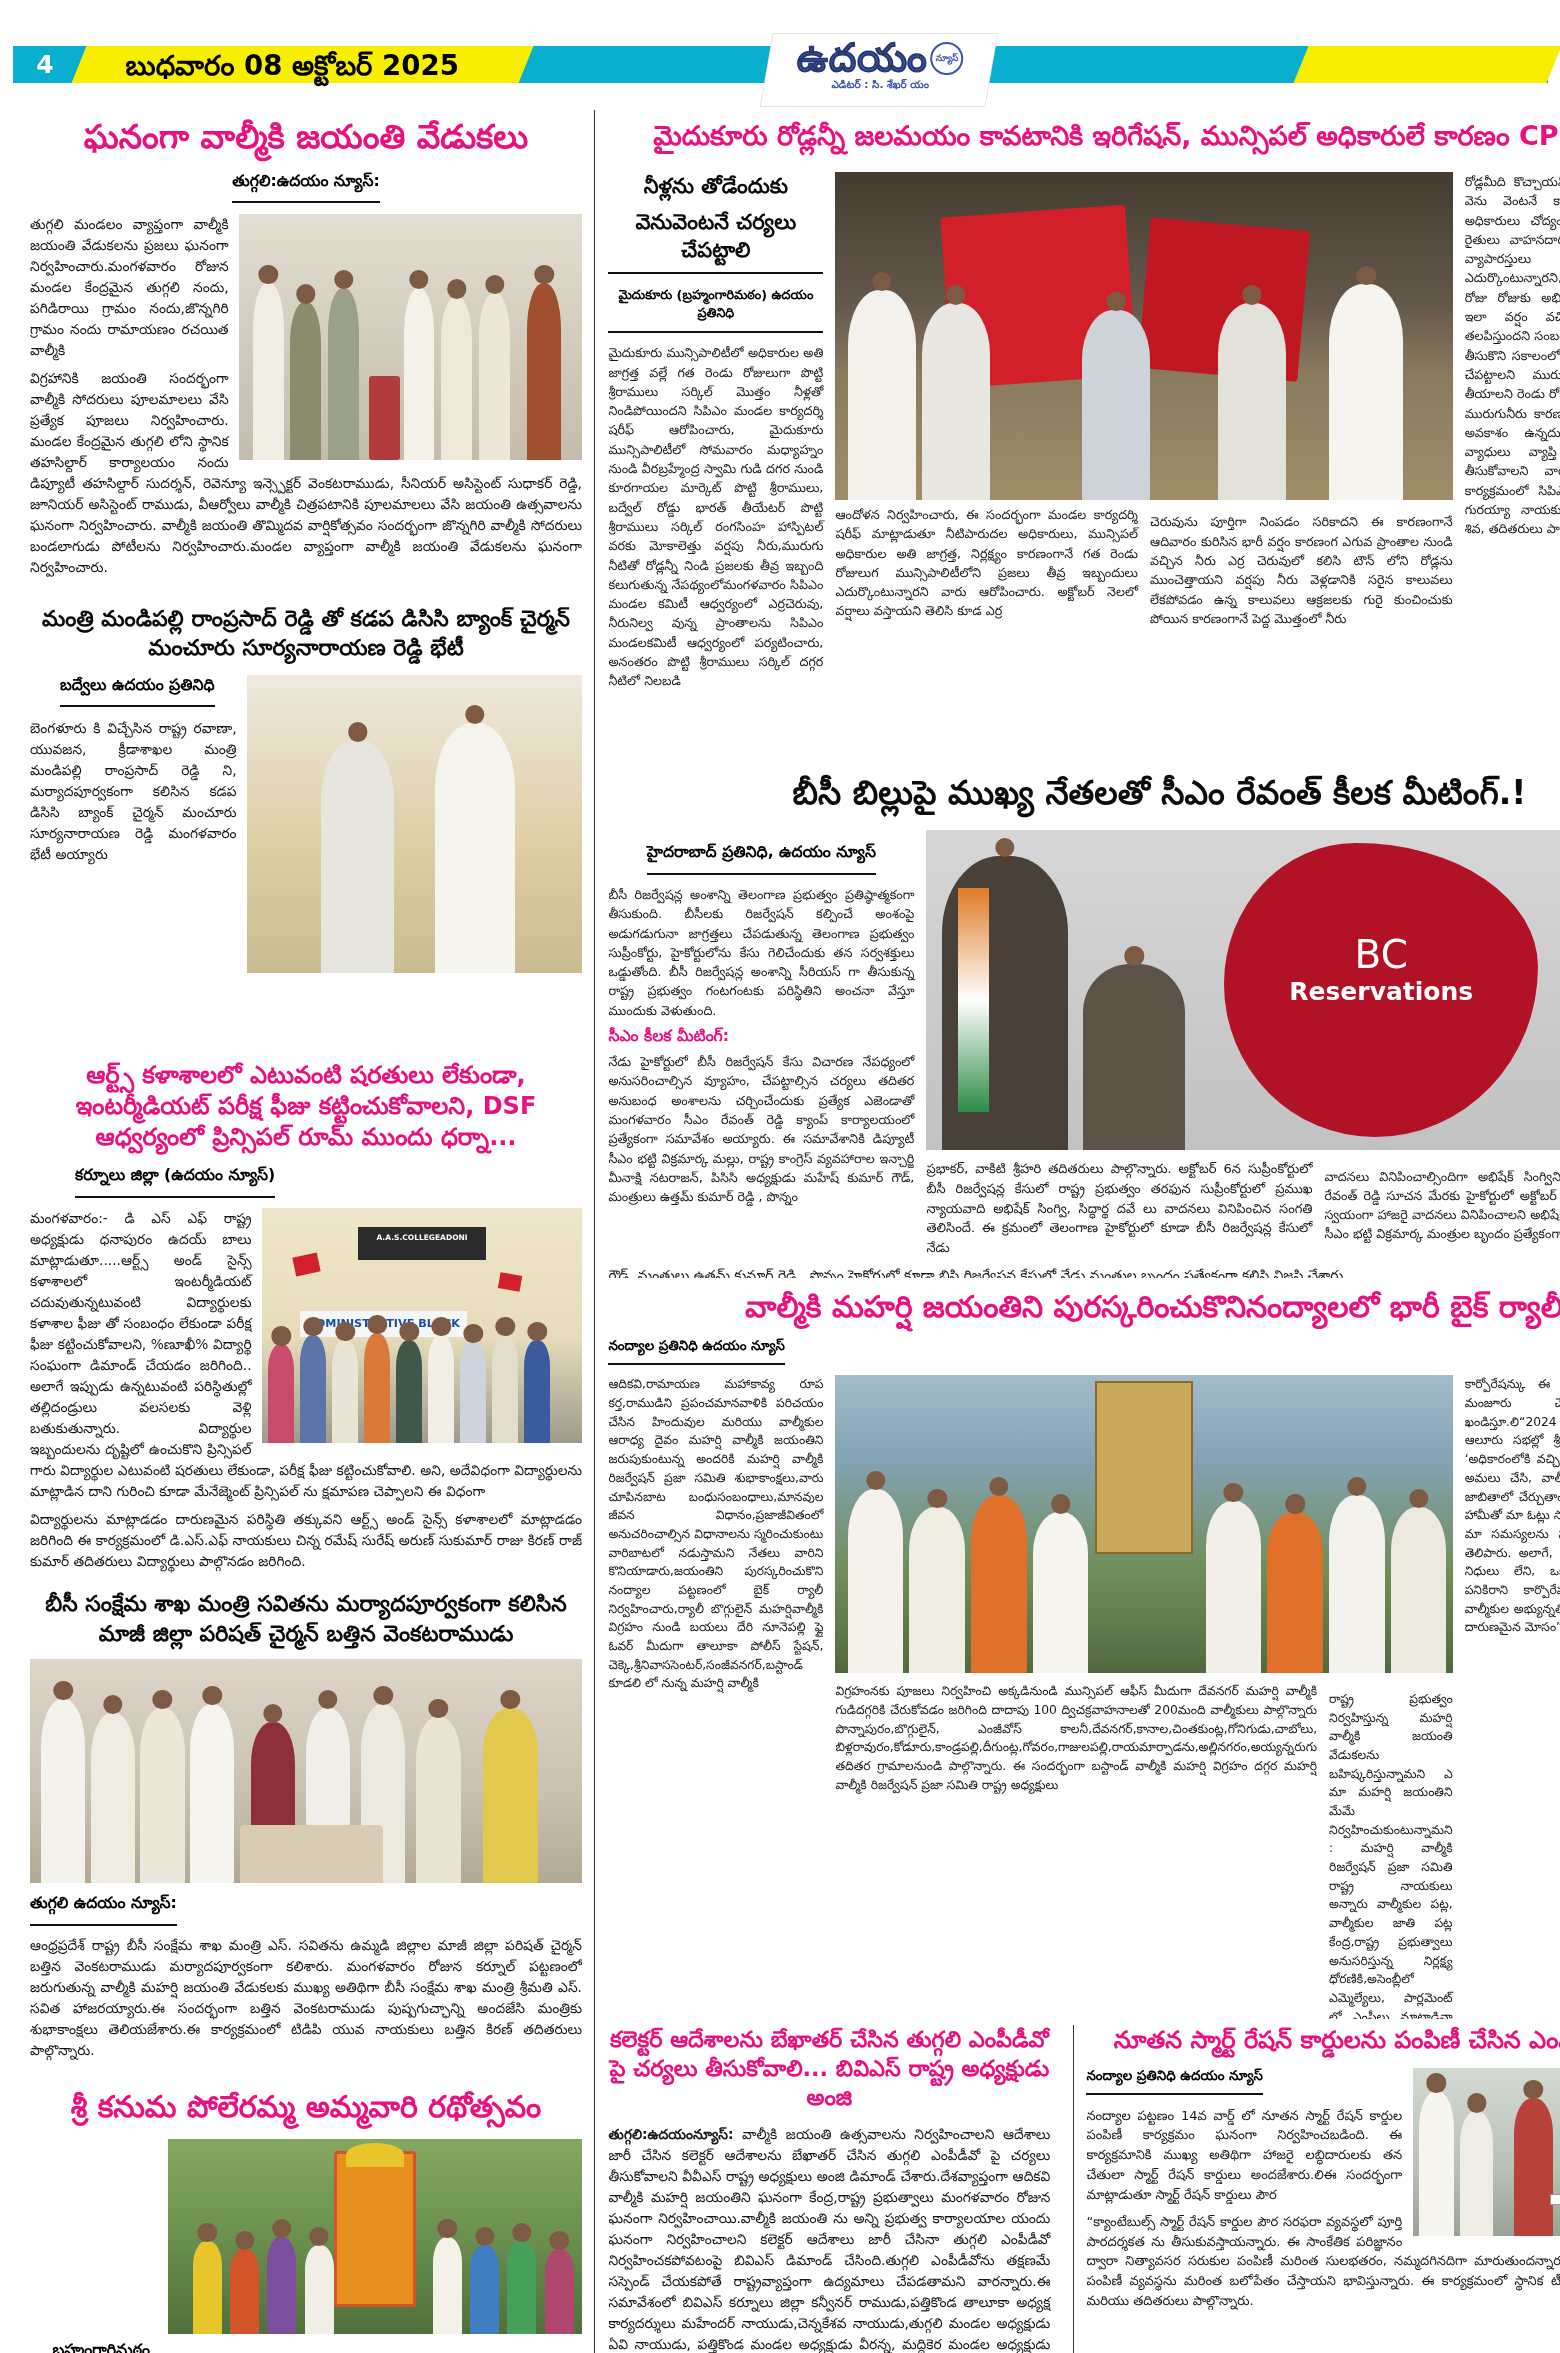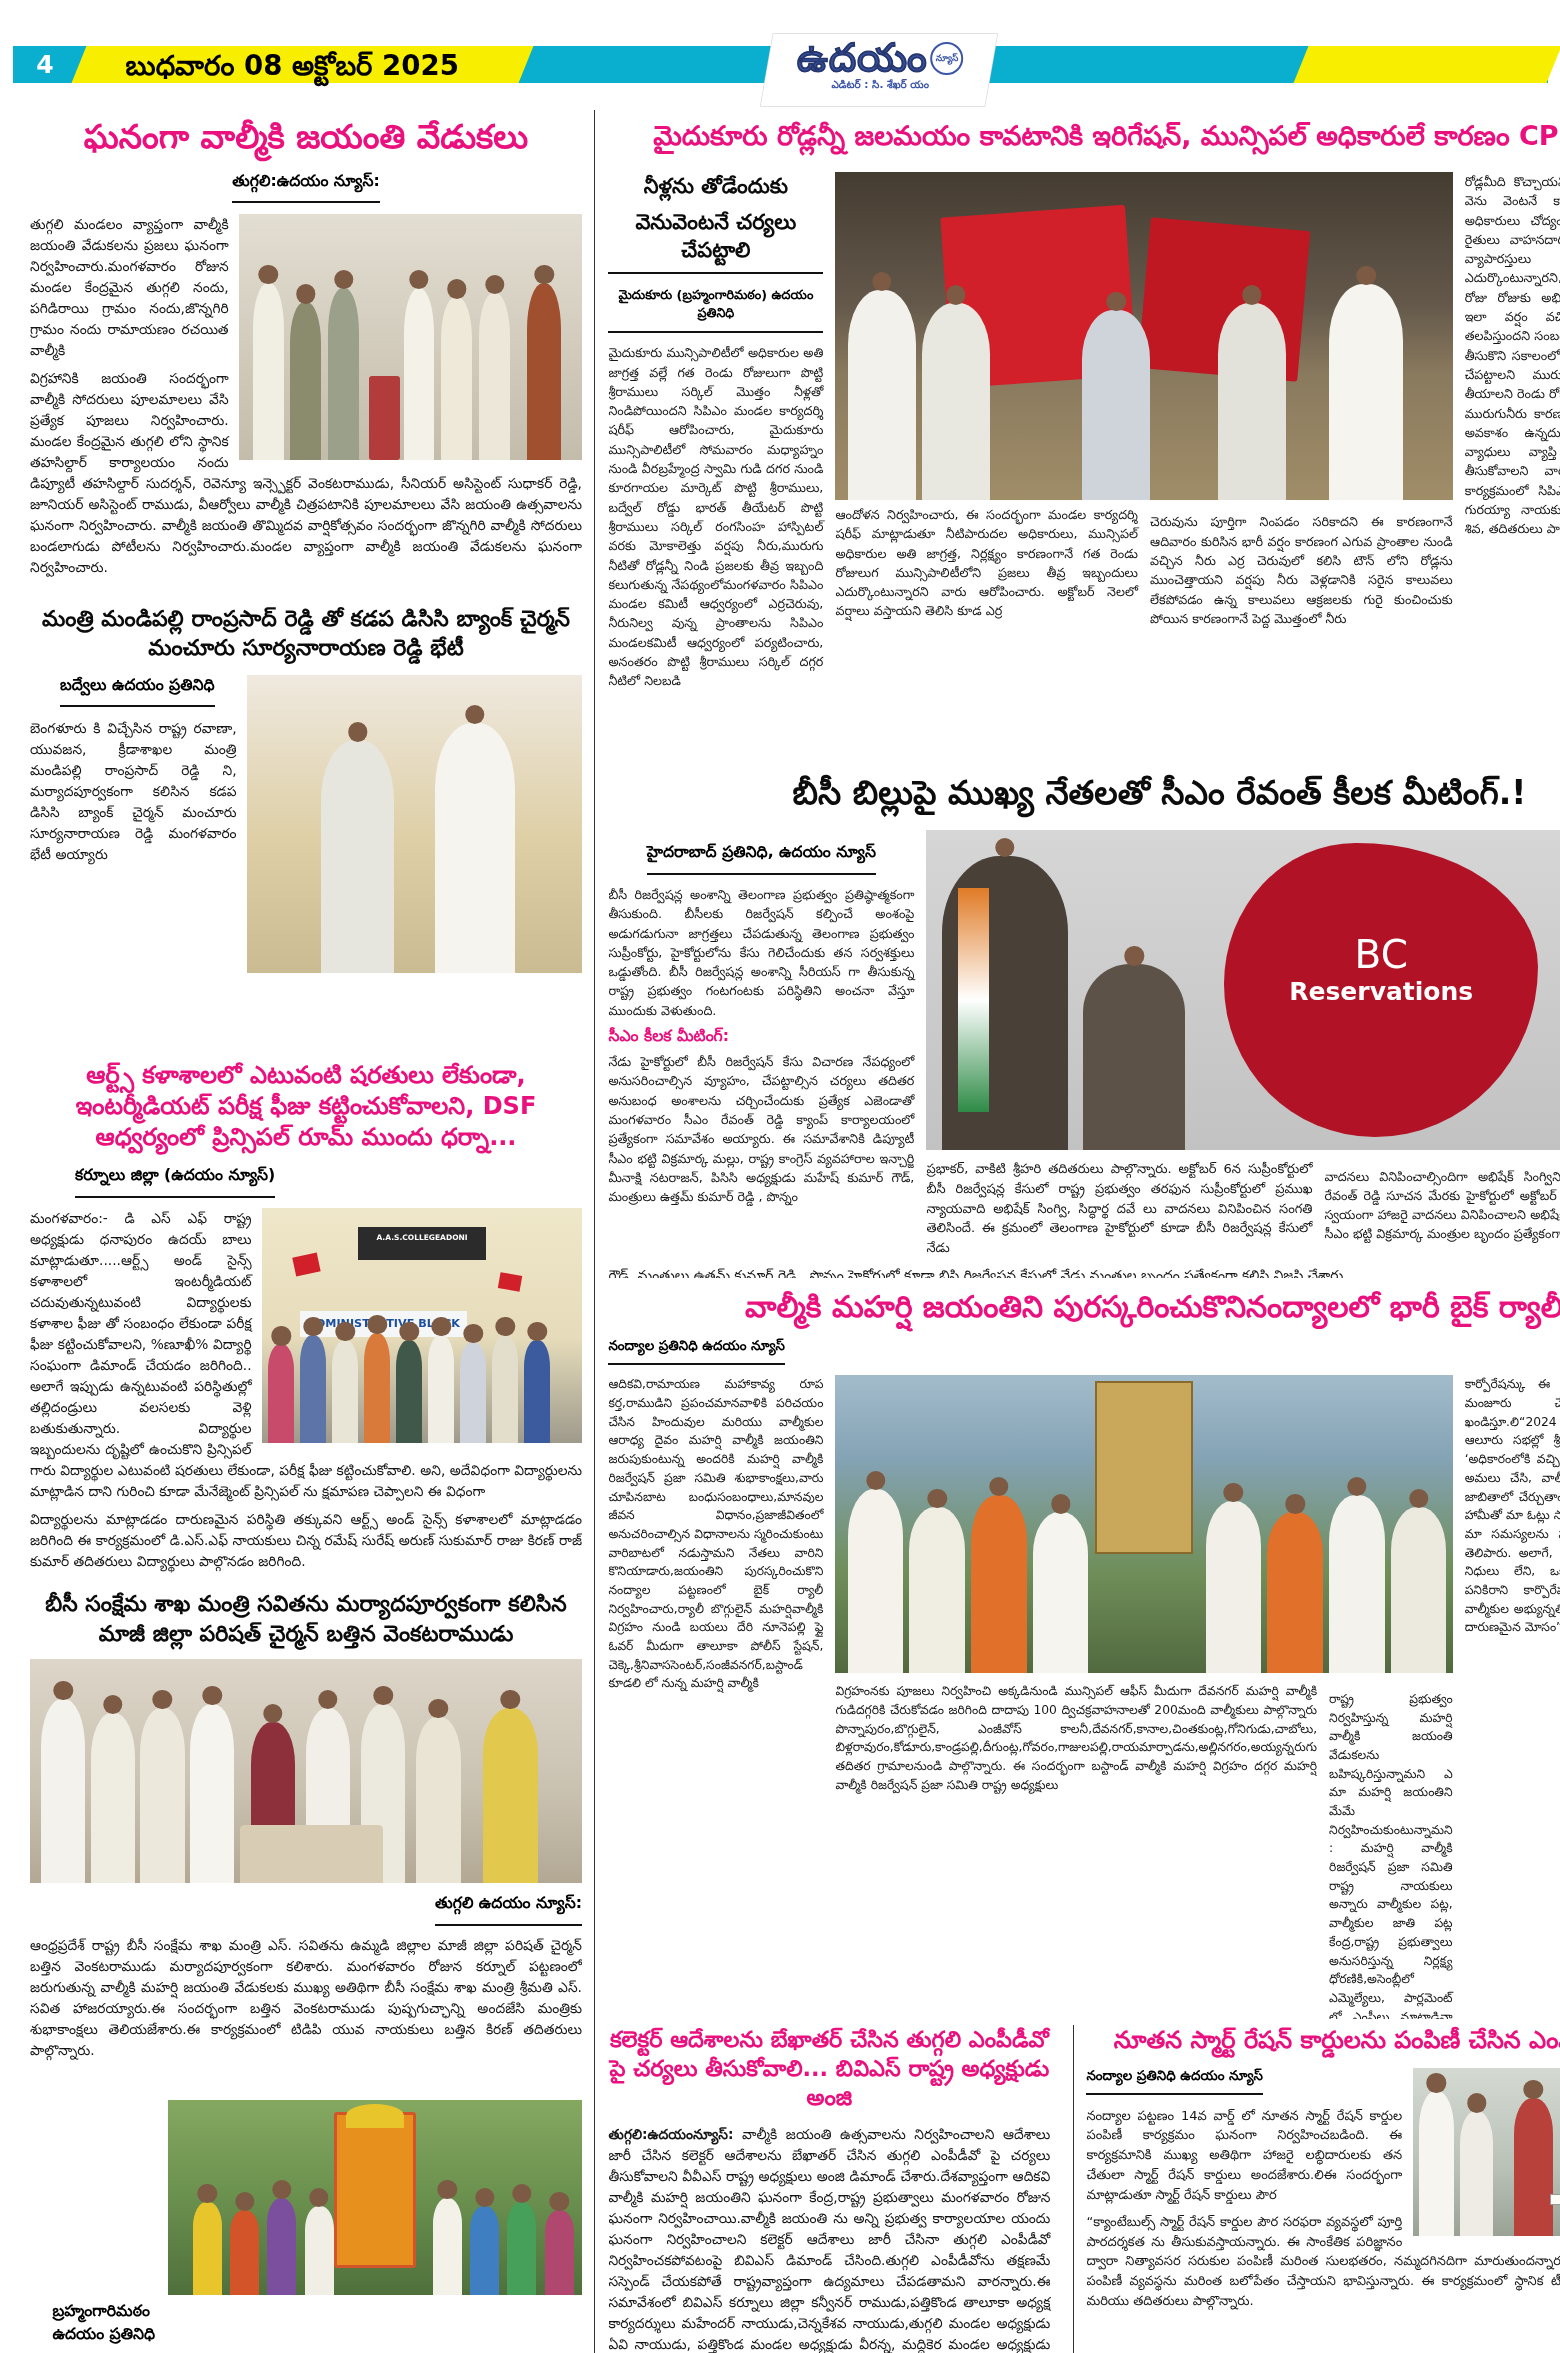--- a/index.html
+++ b/index.html
@@ -42,21 +42,21 @@
   
   .photo { position: relative; overflow: hidden; background: linear-gradient(180deg,#e3ded2,#c4bcab); }
   .photo.fr { float: right; margin: 0 0 6px 10.4px; }
   .fig { position: absolute; bottom: 0; border-radius: 46% 46% 0 0 / 26% 26% 0 0; }
   .fig::before { content: ""; position: absolute; top: -18px; left: 50%; transform: translateX(-50%); width: 19.4px; height: 19.4px; border-radius: 50%; background: #7d5a43; }
   .flag { position: absolute; background: #d1202a; }
   .sign { position: absolute; background: #f4f6f8; color: #1b4fa0; font-weight: bold; text-align: center; }
   .bc-blob { position: absolute; background: #b11226; border-radius: 42% 58% 52% 48% / 48% 42% 58% 52%; color: #fff; text-align: center; }
   .bc-blob .t1 { font-size: 39px; font-weight: normal; margin-top: 89px; }
   .bc-blob .t2 { font-size: 25px; font-weight: bold; }
-  .caption-byline { text-align: right; margin: 10.4px 0 9px; }
+  .caption-byline { text-align: left; margin: 10.4px 0 9px; }
 </style>
 </head>
 <body>
 
 <div class="page">
 
   <header class="masthead">
     <div class="m-num">4</div>
     <div class="m-yellow m-yellow-date"></div>
     <div class="m-date">బుధవారం 08 అక్టోబర్ 2025</div>
@@ -140,20 +140,21 @@
           <div class="fig" style="left:60%;width:8%;height:80%;background:#eceadf"></div>
           <div class="fig" style="left:70%;width:8%;height:74%;background:#e9e4d4"></div>
           <div class="fig" style="left:82%;width:10%;height:78%;background:#e3c84e"></div>
           <div style="position:absolute;left:38%;bottom:0;width:26%;height:26%;background:#d8cdb4;border-radius:4.5px 4.5px 0 0"></div>
         </div>
         <div class="caption-byline"><span class="byline u">తుగ్గలి ఉదయం న్యూస్:</span></div>
         <p class="bt">ఆంధ్రప్రదేశ్ రాష్ట్ర బీసీ సంక్షేమ శాఖ మంత్రి ఎస్. సవితను ఉమ్మడి జిల్లాల మాజీ జిల్లా పరిషత్ చైర్మన్ బత్తిన వెంకటరాముడు మర్యాదపూర్వకంగా కలిశారు. మంగళవారం రోజున కర్నూల్ పట్టణంలో జరుగుతున్న వాల్మీకి మహర్షి జయంతి వేడుకలకు ముఖ్య అతిథిగా బీసీ సంక్షేమ శాఖ మంత్రి శ్రీమతి ఎస్. సవిత హాజరయ్యారు.ఈ సందర్భంగా బత్తిన వెంకటరాముడు పుష్పగుచ్ఛాన్ని అందజేసి మంత్రికు శుభాకాంక్షలు తెలియజేశారు.ఈ కార్యక్రమంలో టిడిపి యువ నాయకులు బత్తిన కిరణ్ తదితరులు పాల్గొన్నారు.</p>
       </article>
 
       <article class="art" style="height:477px;margin-top:6px">
+        <h2 class="hl-pink fs40">శ్రీ కనుమ పోలేరమ్మ అమ్మవారి రథోత్సవం</h2>
         <div class="art-body clearfix" style="margin-top:13.4px">
           <div class="photo fr" style="width:414px;height:195px;background:linear-gradient(180deg,#85a861 0%,#6d9350 45%,#4f703c 100%)">
             <div style="position:absolute;left:40%;top:6%;width:20%;height:80%;background:#e8901d;border:3px solid #d4542a;border-radius:3px"></div>
             <div style="position:absolute;left:43%;top:2%;width:14%;height:12%;background:#e8c52b;border-radius:50% 50% 0 0"></div>
             <div class="fig" style="left:6%;width:7%;height:48%;background:#e8c52b"></div>
             <div class="fig" style="left:15%;width:7%;height:44%;background:#d4542a"></div>
             <div class="fig" style="left:24%;width:7%;height:50%;background:#7c4f9e"></div>
             <div class="fig" style="left:33%;width:7%;height:46%;background:#f1eee6"></div>
             <div class="fig" style="left:64%;width:7%;height:50%;background:#f4f1e9"></div>
             <div class="fig" style="left:73%;width:7%;height:46%;background:#3f7fc1"></div>

